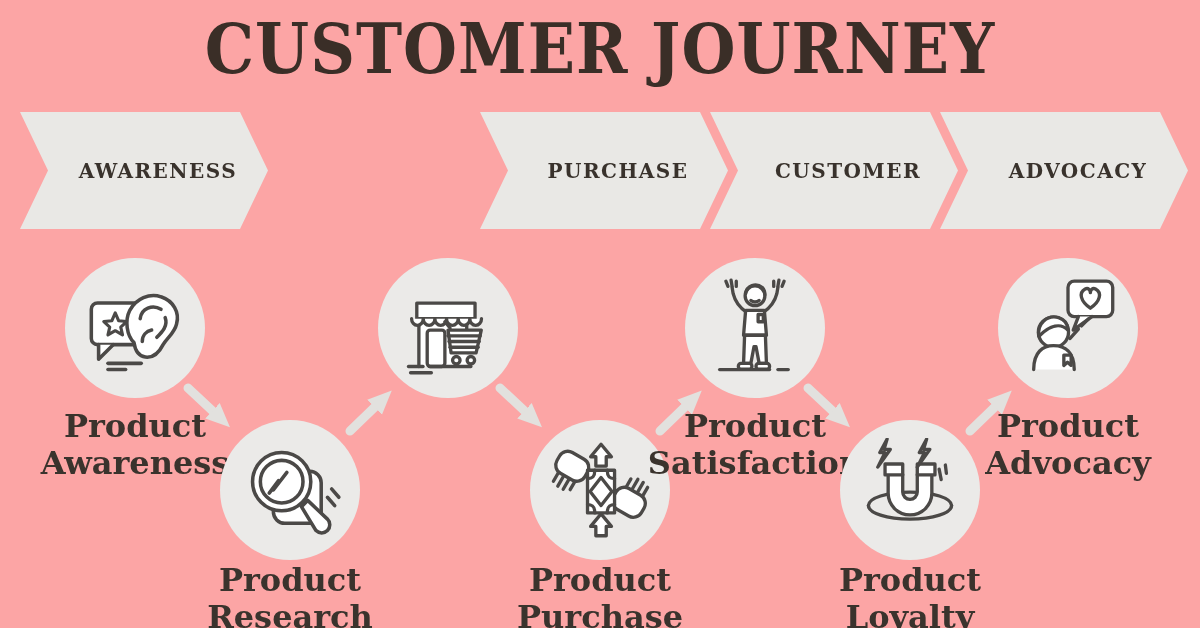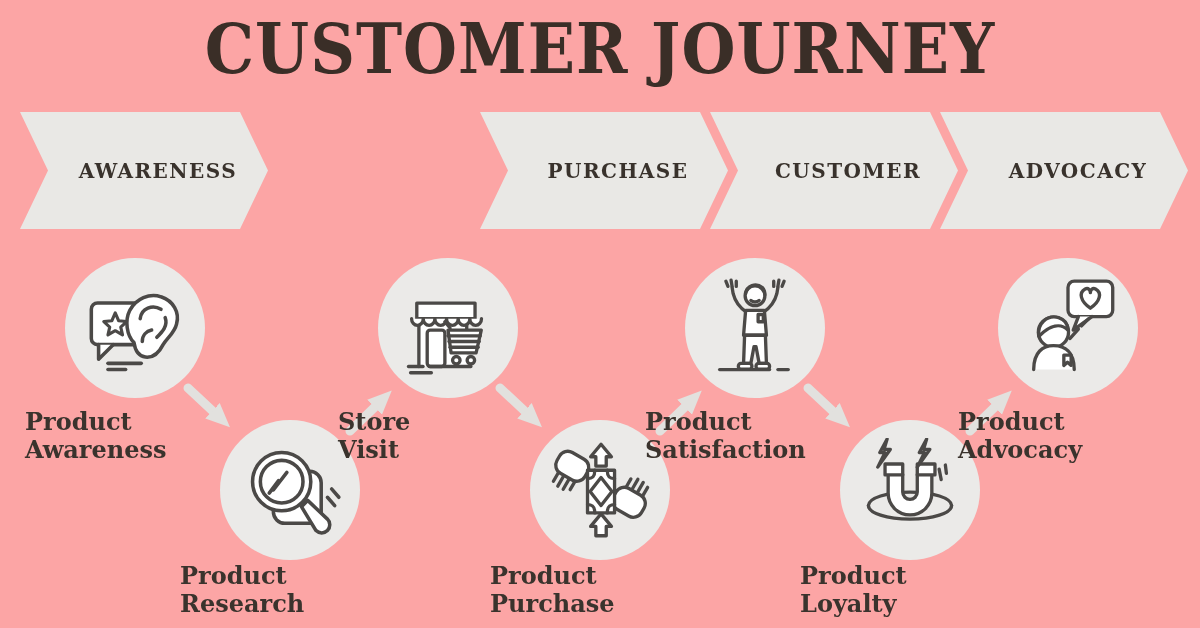--- a/index.html
+++ b/index.html
@@ -11,21 +11,21 @@
   .banner{position:absolute;top:112px;left:0;width:1200px;height:117px;}
   .chev{position:absolute;top:0;height:117px;width:248px;background:#e9e8e5;
         clip-path:polygon(0 0,220px 0,248px 58.5px,220px 117px,0 117px,28px 58.5px);
         display:flex;align-items:center;justify-content:center;box-sizing:border-box;
         padding-left:28px;}
   .chev span{font-size:20px;font-weight:bold;letter-spacing:1.5px;color:#39322c;}
   .connectors{position:absolute;top:0;left:0;width:1200px;height:628px;pointer-events:none;}
   .circle{position:absolute;width:140px;height:140px;border-radius:50%;background:#ebeae8;
           display:flex;align-items:center;justify-content:center;}
   .circle svg{width:104px;height:104px;}
-  .step-label{position:absolute;width:220px;font-size:24px;font-weight:bold;
+  .step-label{position:absolute;width:220px;text-align:center;font-size:32px;font-weight:bold;
               color:#3a332d;line-height:1.16;white-space:pre-line;}
 </style>
 </head>
 <body>
 
 <div class="page">
 
   <div class="title">CUSTOMER JOURNEY</div>
 
   <div class="banner">
@@ -109,22 +109,20 @@
         <line x1="51" y1="63" x2="80" y2="63"></line>
         <line x1="52" y1="68.5" x2="79" y2="68.5"></line>
         <circle cx="58" cy="81" r="3.6" fill="#fff"></circle>
         <circle cx="72" cy="81" r="3.6" fill="#fff"></circle>
         <line x1="12" y1="87" x2="26" y2="87"></line>
         <line x1="32" y1="87" x2="72" y2="87"></line>
         <line x1="14" y1="93" x2="34" y2="93"></line>
       </g>
     </svg>
   </div>
-  <div class="step-label" style="left:338px;top:408px">Store
-Visit</div>
 
   <div class="circle" style="left:530px;top:420px">
     <svg viewBox="0 0 100 100">
       <g fill="none" stroke="#4b4947" stroke-width="3.2" stroke-linecap="round" stroke-linejoin="round">
         <polygon points="51,6 61,18 56,18 56,27 46,27 46,18 41,18" fill="#fff"></polygon>
         <polygon points="51,73 61,85 56,85 56,94 46,94 46,85 41,85" fill="#fff"></polygon>
         <g transform="translate(24,27) rotate(30)">
           <rect x="-16" y="-11" width="31" height="23" rx="9" fill="#fff"></rect>
           <line x1="-9" y1="12" x2="-9" y2="22"></line>
           <line x1="-3" y1="13" x2="-3" y2="24"></line>

